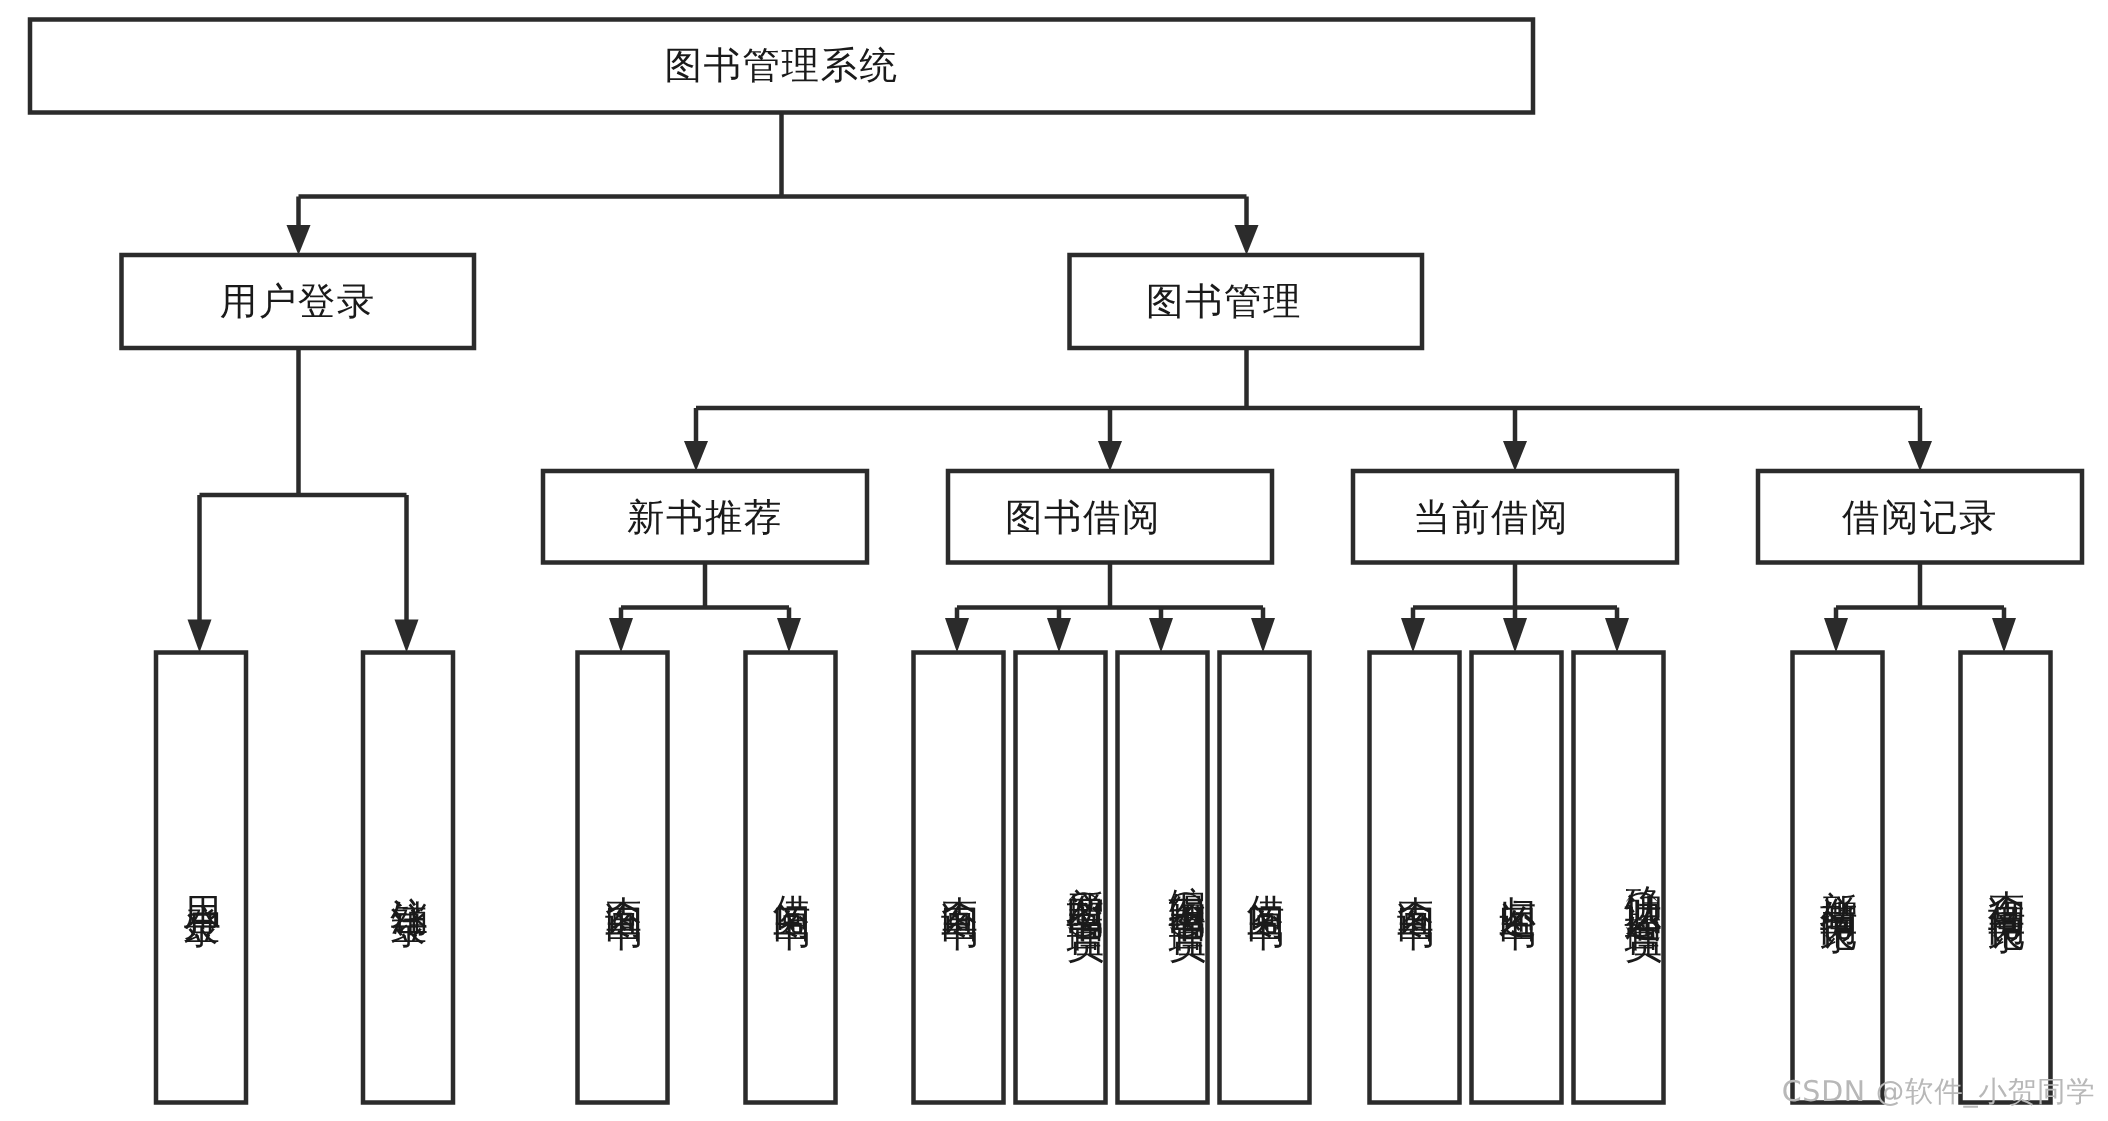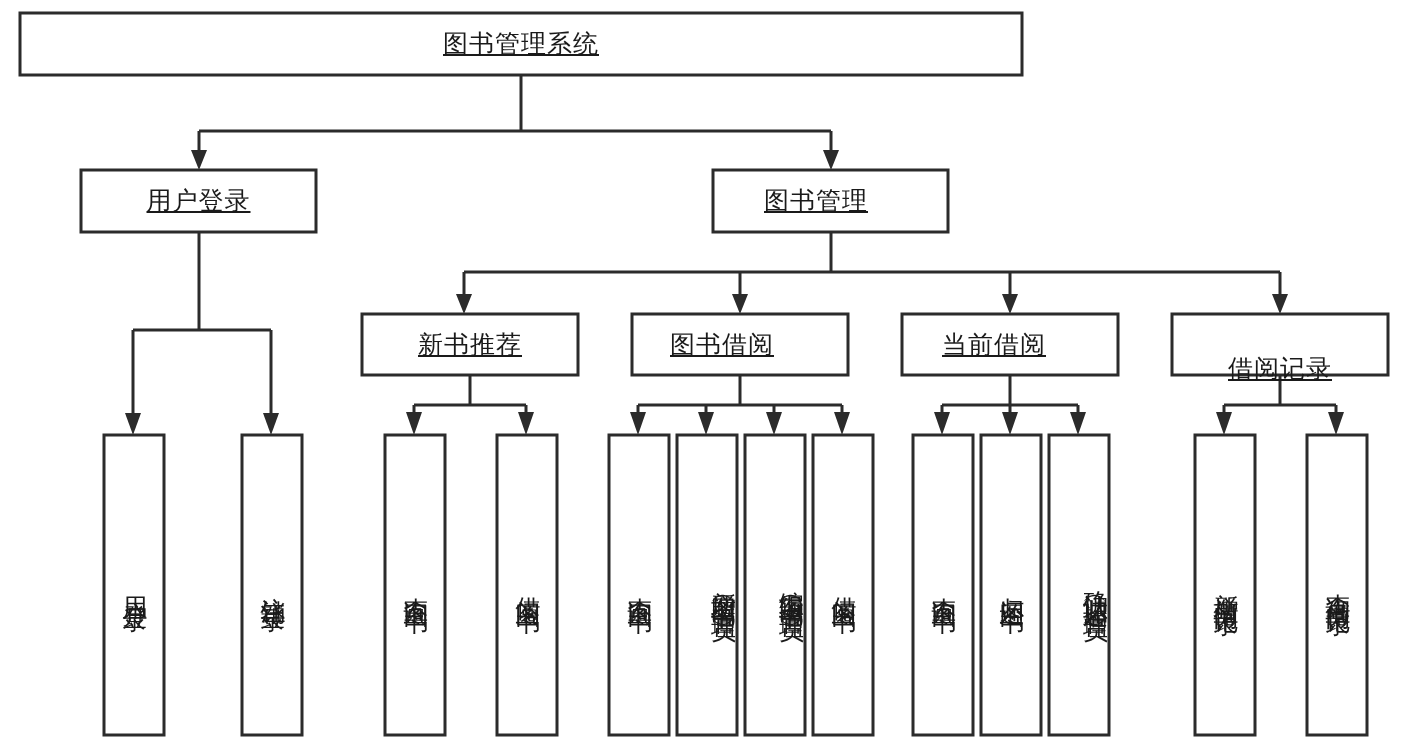--- a/index.html
+++ b/index.html
@@ -48,21 +48,20 @@
     position: absolute;
     display: flex;
     align-items: center;
     justify-content: center;
     font-size: 25px;
     color: #1a1a1a;
     letter-spacing: 1px;
     line-height: 1.1;
     pointer-events: none;
     white-space: nowrap;
-    text-decoration: underline;
   }
   .v-label {
     position: absolute;
     display: flex;
     align-items: flex-start;
     justify-content: center;
     writing-mode: vertical-rl;
     text-orientation: upright;
     font-size: 25px;
     color: #1a1a1a;
@@ -196,33 +195,34 @@
   </svg>
 
   <div class="h-label" style="left:20px; top:13px; width:1002px; height:62px;">图书管理系统</div>
 
   <div class="h-label" style="left:81px; top:170px; width:235px; height:62px;">用户登录</div>
   <div class="h-label" style="left:713px; top:170px; width:206px; height:62px;">图书管理</div>
 
   <div class="h-label" style="left:362px; top:314px; width:216px; height:61px;text-align:right;">新书推荐</div>
   <div class="h-label" style="left:632px; top:314px; width:180px; height:61px;">图书借阅</div>
   <div class="h-label" style="left:902px; top:314px; width:184px; height:61px;">当前借阅</div>
-  <div class="h-label" style="left:1172px; top:314px; width:216px; height:61px;margin-top:24px;">借阅记录</div>
+  <div class="h-label" style="left:1172px; top:314px; width:216px; height:61px;">借阅记录</div>
 
   <div class="v-label centered" style="left:104px; top:435px; width:60px; height:300px;">用户登录</div>
   <div class="v-label centered" style="left:242px; top:435px; width:60px; height:300px;">注销登录</div>
 
   <div class="v-label centered" style="left:385px; top:435px; width:60px; height:300px;">查询图书</div>
   <div class="v-label centered" style="left:497px; top:435px; width:60px; height:300px;">借阅图书</div>
 
   <div class="v-label centered" style="left:609px; top:435px; width:60px; height:300px;">查询图书</div>
   <div class="v-label" style="left:677px; top:443px; width:60px; height:292px;">新增图书（管理员）</div>
   <div class="v-label" style="left:745px; top:443px; width:60px; height:292px;">编辑图书（管理员）</div>
   <div class="v-label centered" style="left:813px; top:435px; width:60px; height:300px;">借阅图书</div>
 
   <div class="v-label centered" style="left:913px; top:435px; width:60px; height:300px;">查询图书</div>
   <div class="v-label centered" style="left:981px; top:435px; width:60px; height:300px;">归还图书</div>
   <div class="v-label" style="left:1049px; top:443px; width:60px; height:292px;">确认归还（管理员）</div>
 
   <div class="v-label centered" style="left:1195px; top:435px; width:60px; height:300px;">新增借阅记录</div>
   <div class="v-label centered" style="left:1307px; top:435px; width:60px; height:300px;">查询借阅记录</div>
 
+  <div class="watermark">CSDN @软件_小贺同学</div>
 </div>
 
 </body></html>

